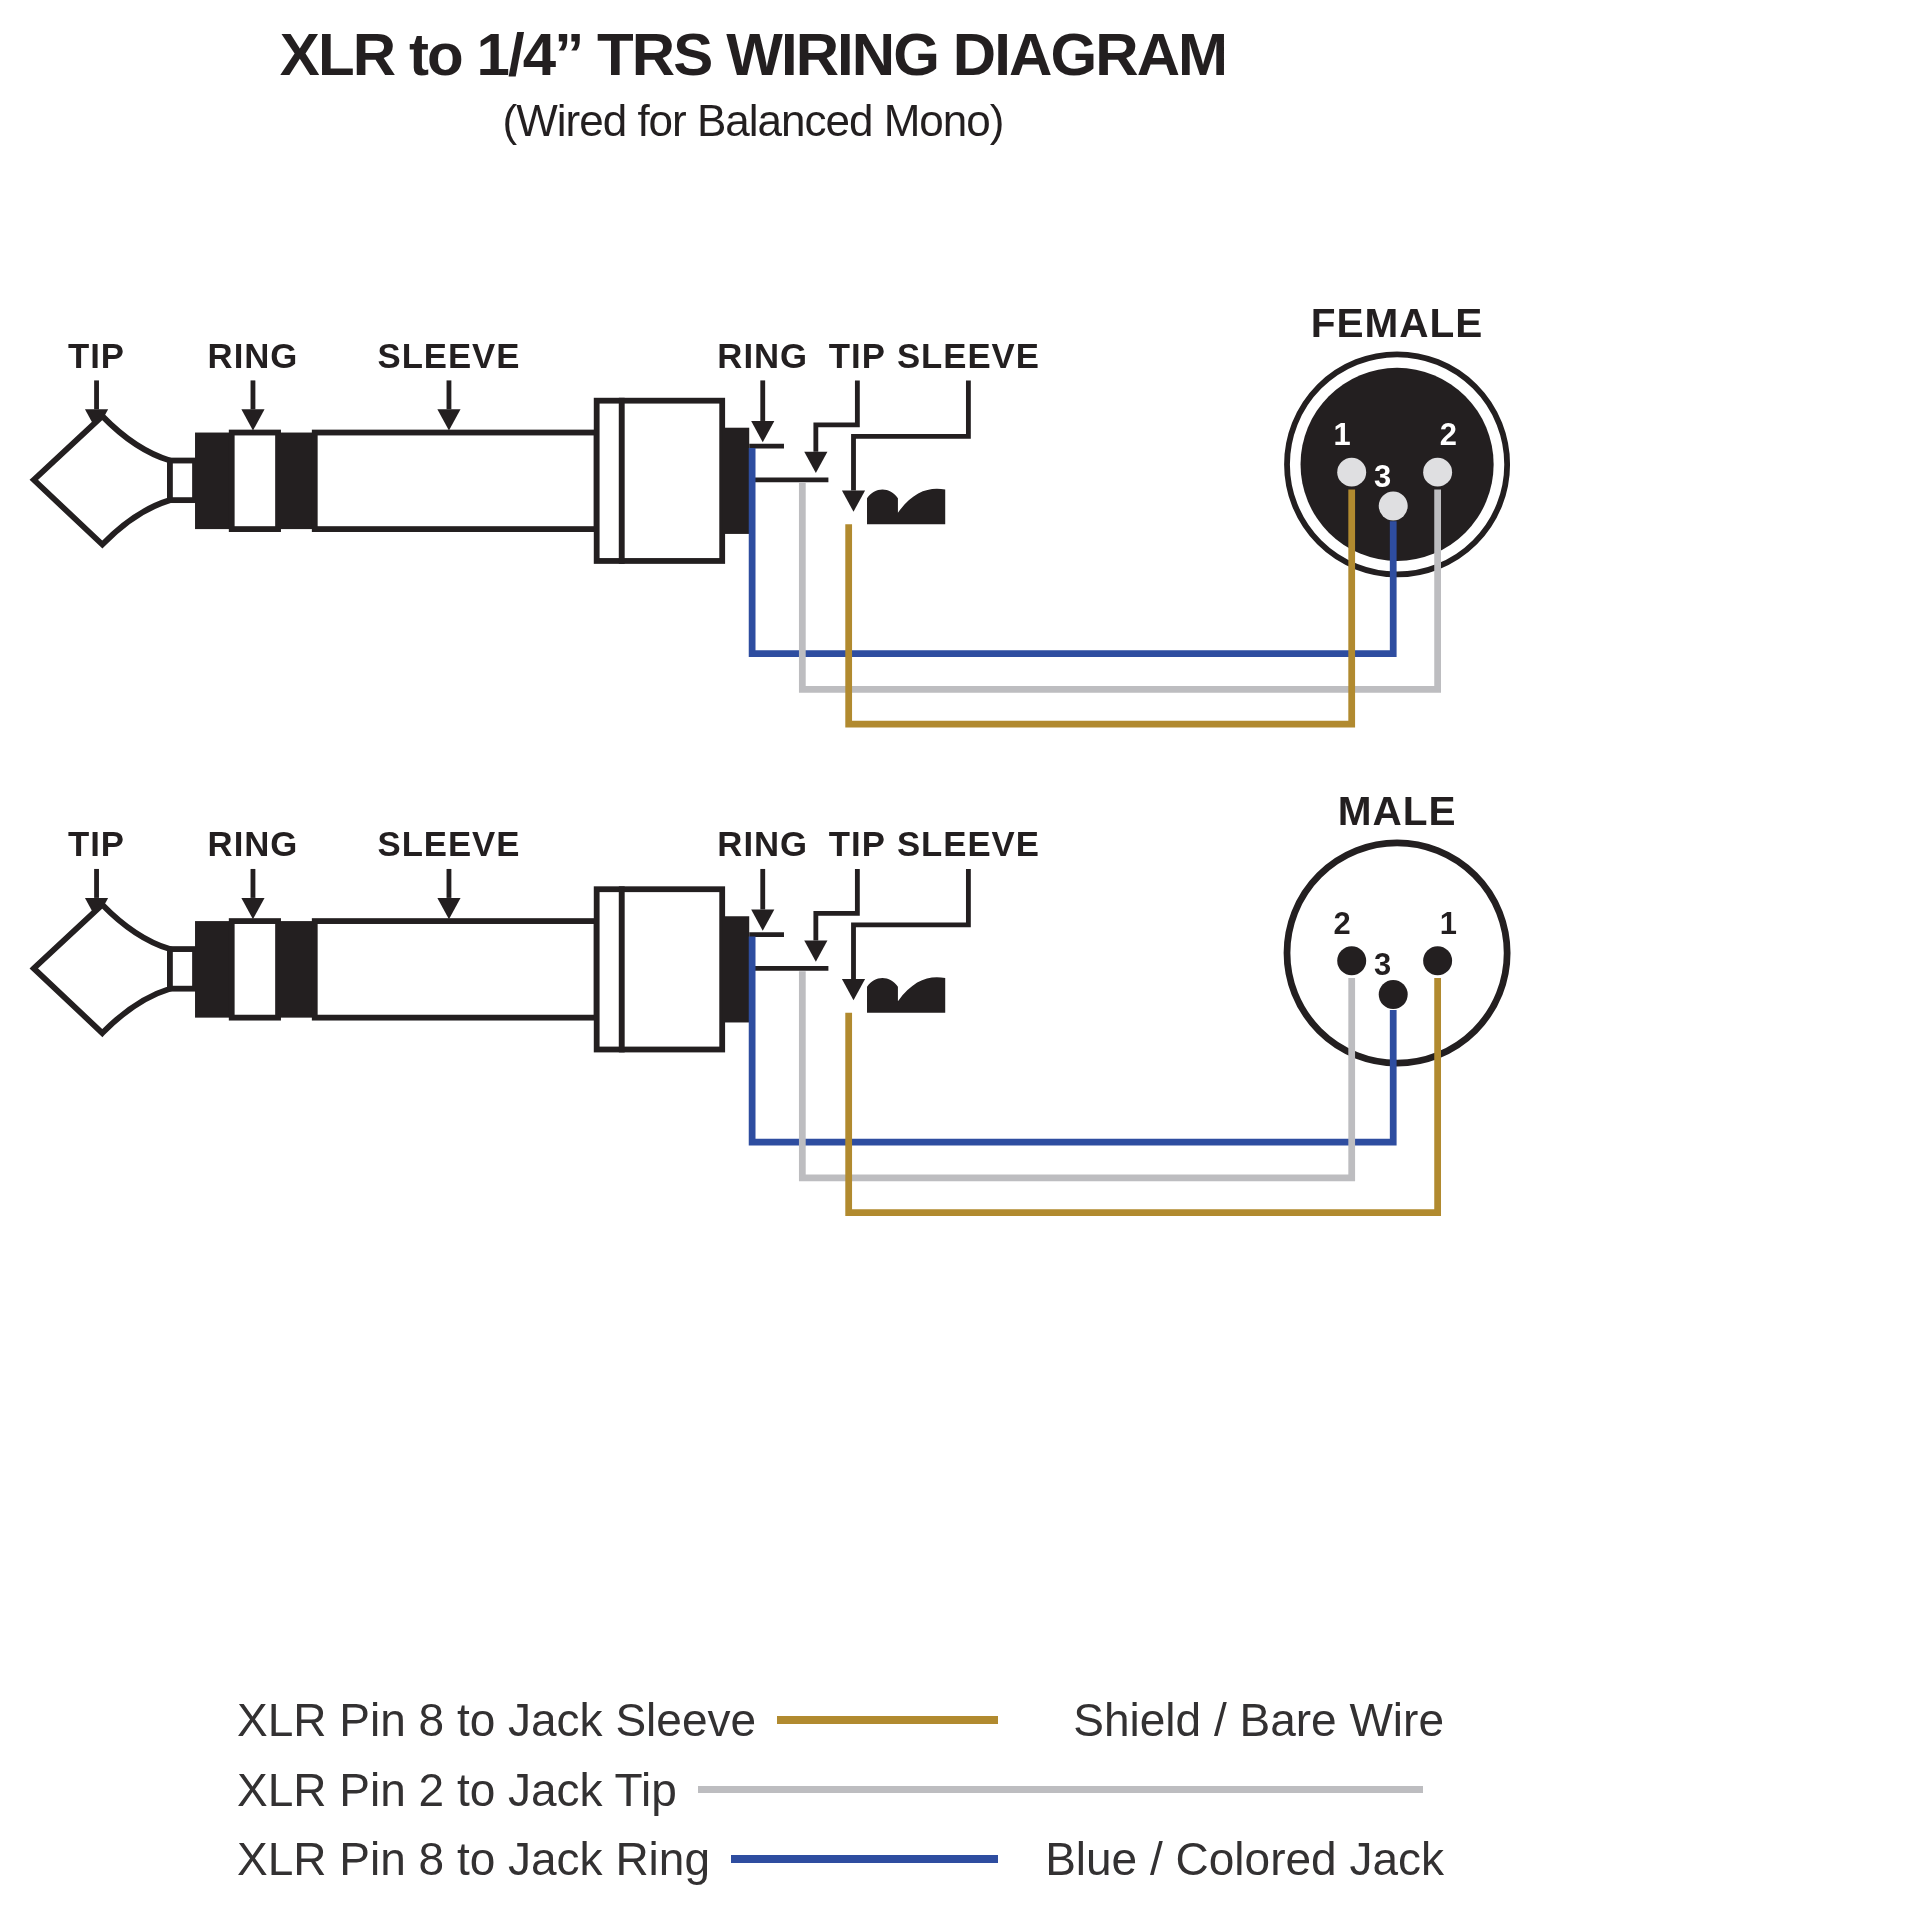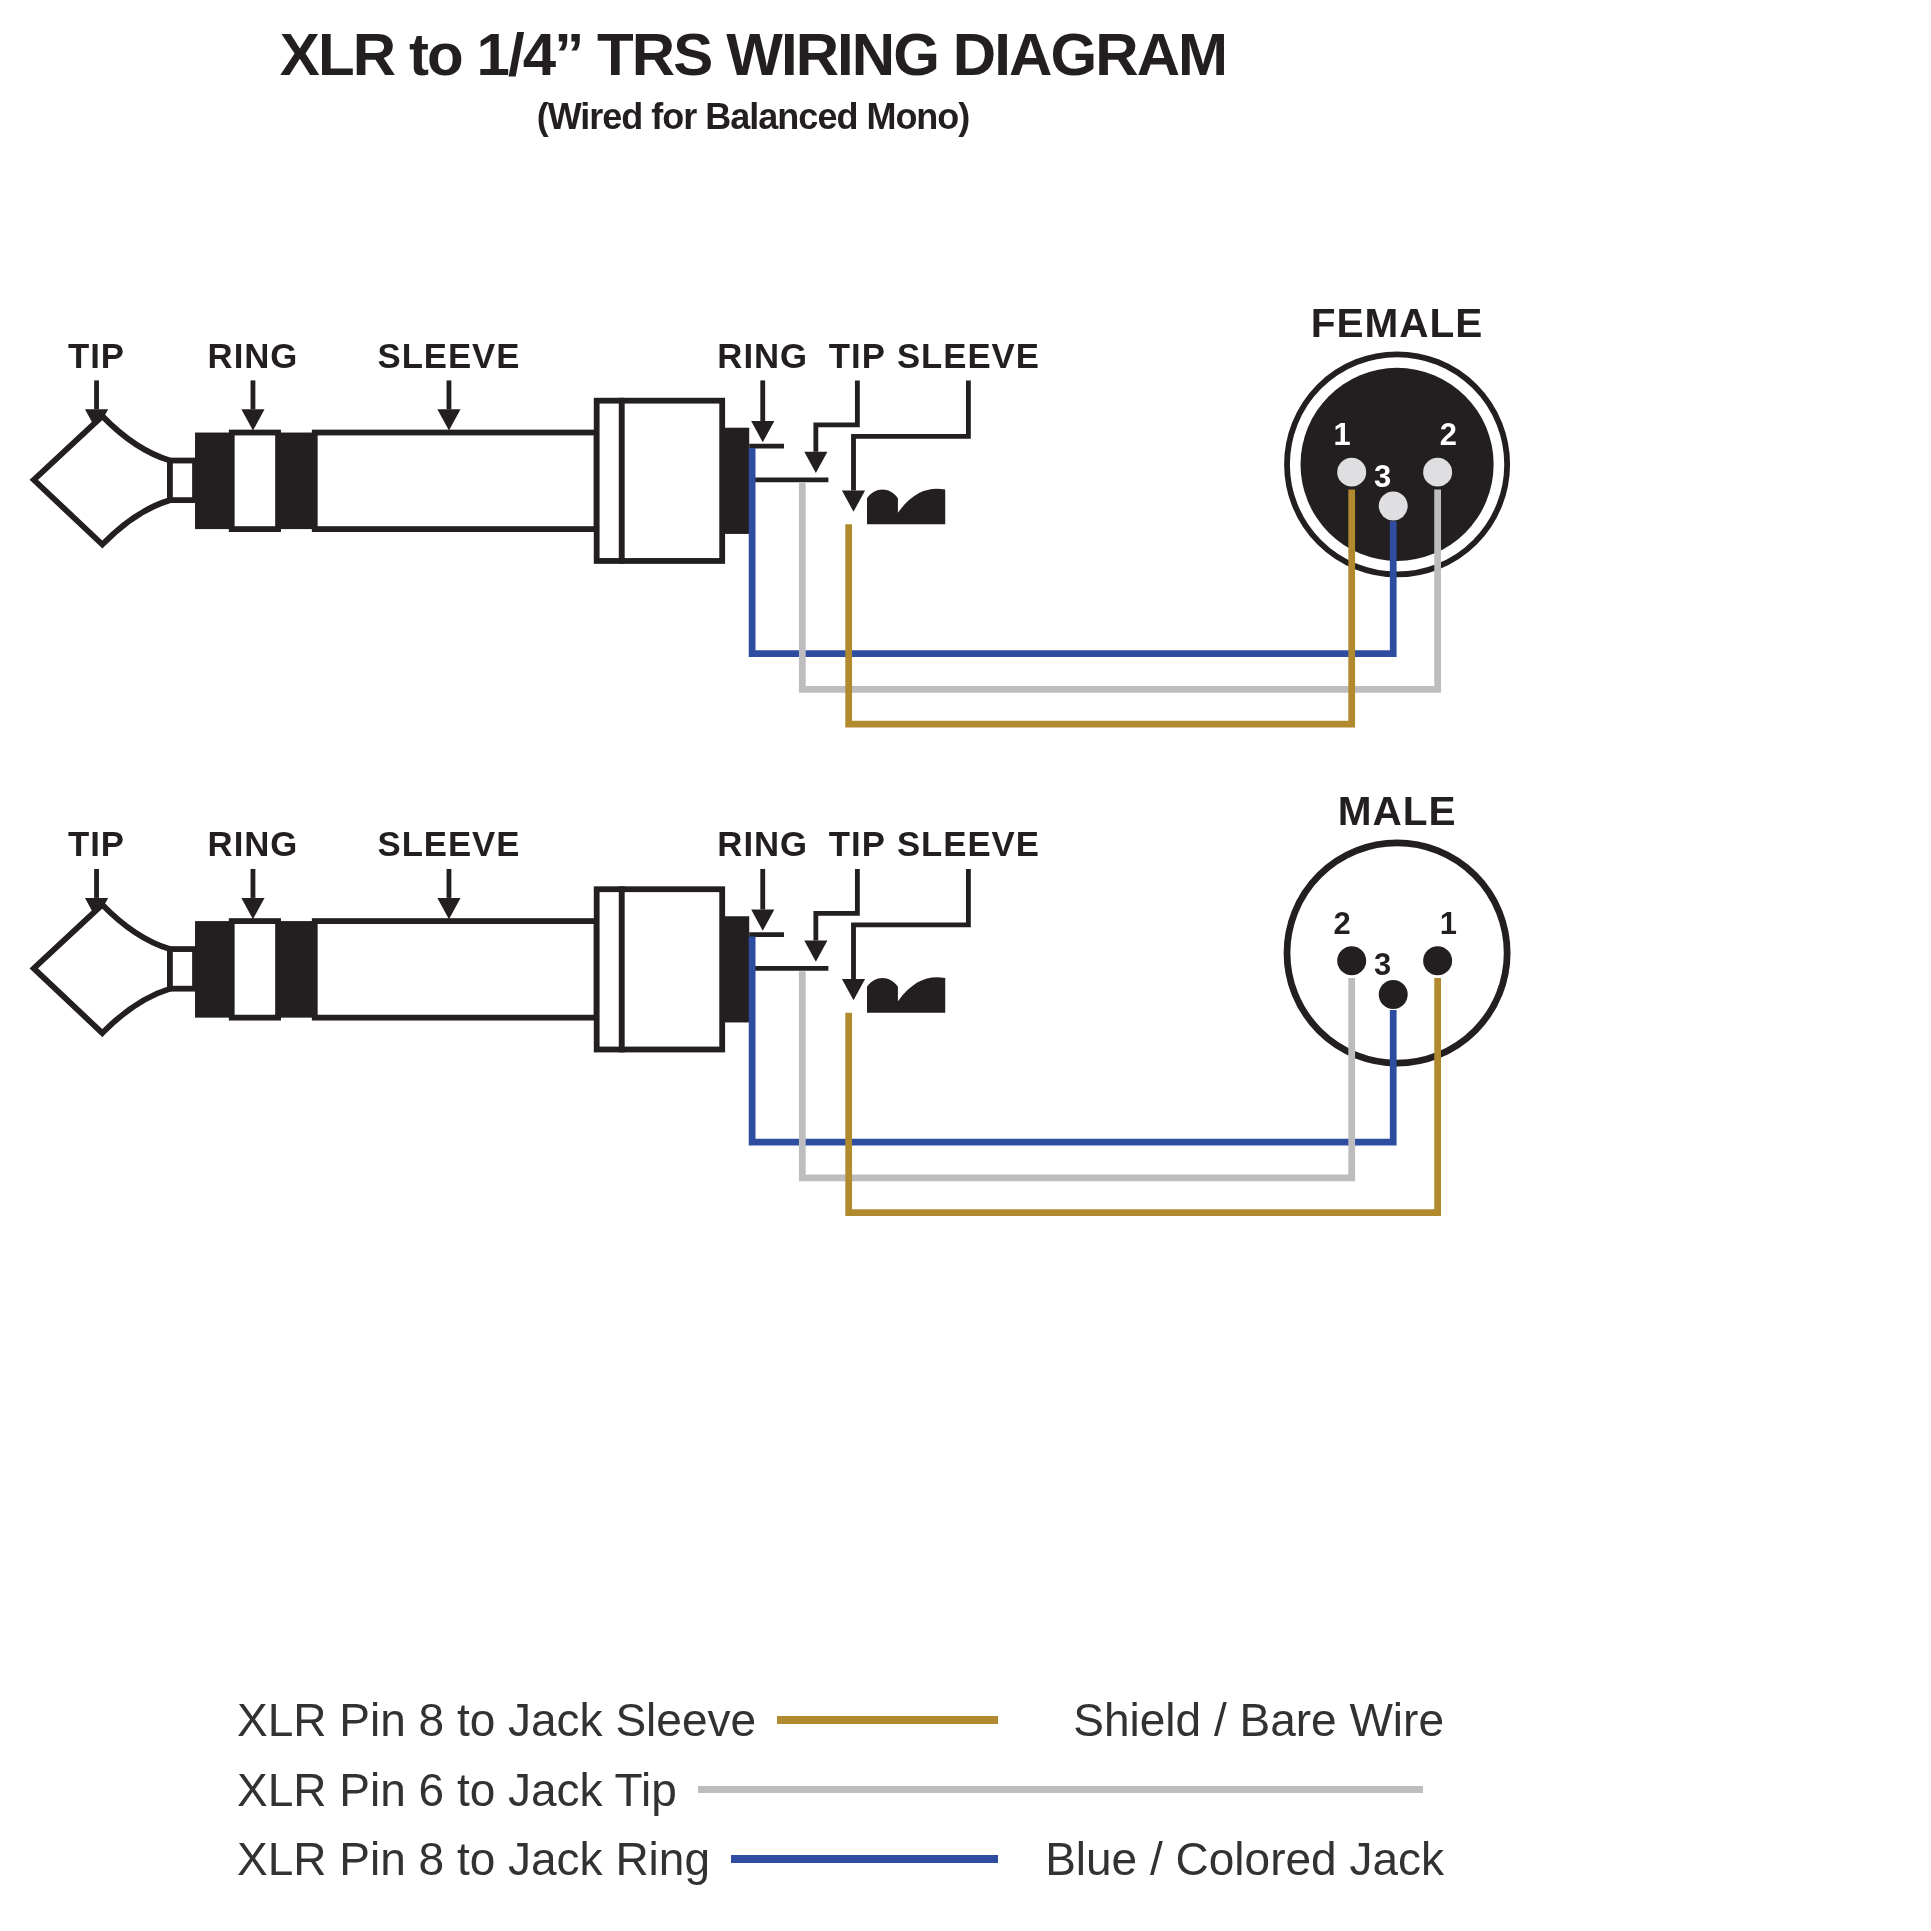--- a/index.html
+++ b/index.html
@@ -7,21 +7,21 @@
     --ink:#231f20; --gold:#b18a2f; --gray:#bdbdc0; --blue:#2e4da0;
   }
   *{box-sizing:border-box;}
   html,body{margin:0;padding:0;}
   body{
     width:1931px;height:1931px;position:relative;background:#ffffff;
     font-family:"Liberation Sans",sans-serif;color:var(--ink);overflow:hidden;
   }
   .title-block{position:absolute;top:23px;left:0;width:1506px;text-align:center;z-index:2;}
   .title-block h1{margin:0;font-size:60px;font-weight:bold;letter-spacing:-1.9px;line-height:1.05;}
-  .title-block h2{margin:9.7px 0 0;font-size:36px;font-weight:bold;letter-spacing:-1px;}
+  .title-block h2{margin:9.7px 0 0;font-size:44px;font-weight:normal;letter-spacing:-1px;}
   svg.diagram{position:absolute;top:0;left:0;width:1931px;height:1931px;z-index:1;}
 
   
   .outline{fill:#ffffff;stroke:var(--ink);stroke-width:6;}
   .solid{fill:var(--ink);stroke:none;}
   .thinline{stroke:var(--ink);stroke-width:5;fill:none;}
   .wire{fill:none;stroke-width:7;}
   .wire.gold{stroke:var(--gold);}
   .wire.gray{stroke:var(--gray);}
   .wire.blue{stroke:var(--blue);}
@@ -185,21 +185,21 @@
   </g>
 </svg>
 
 <div class="legend">
   <div class="legend-row">
     <span class="legend-left">XLR Pin 8 to Jack Sleeve</span>
     <span class="legend-line gold"></span>
     <span class="legend-right">Shield / Bare Wire</span>
   </div>
   <div class="legend-row">
-    <span class="legend-left">XLR Pin 6 to Jack Tip</span>
+    <span class="legend-left">XLR Pin 2 to Jack Tip</span>
     <span class="legend-line gray"></span>
   </div>
   <div class="legend-row">
     <span class="legend-left">XLR Pin 8 to Jack Ring</span>
     <span class="legend-line blue"></span>
     <span class="legend-right">Blue / Colored Jack</span>
   </div>
 </div>
 
 

